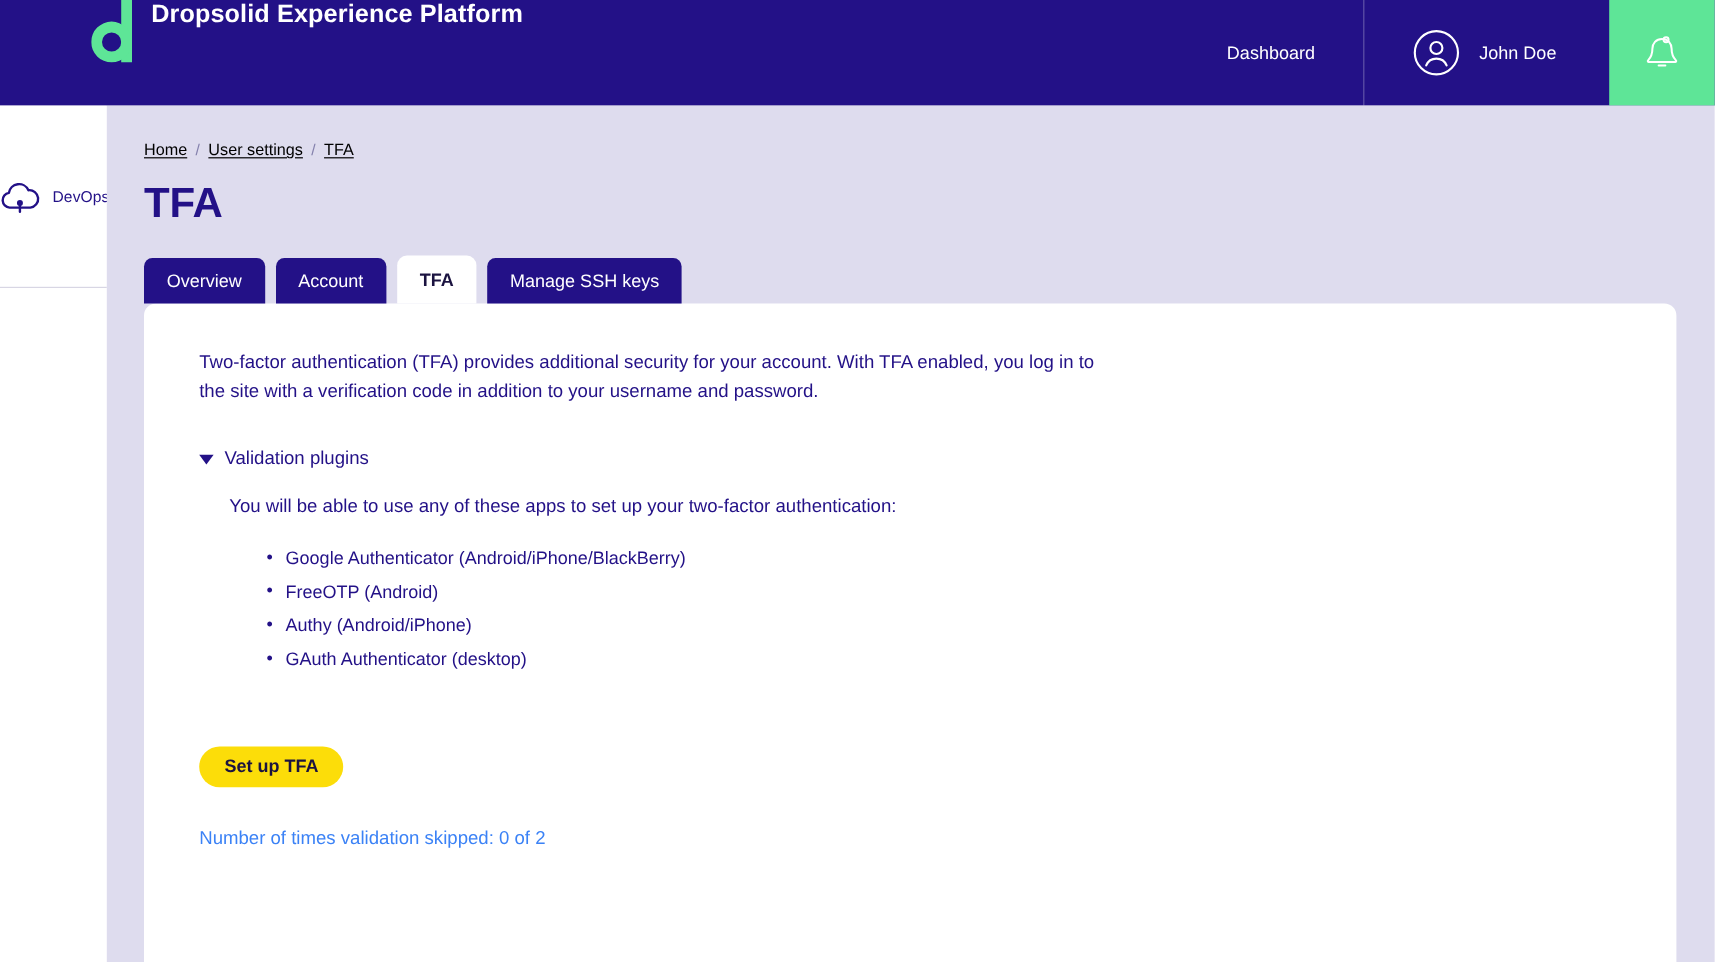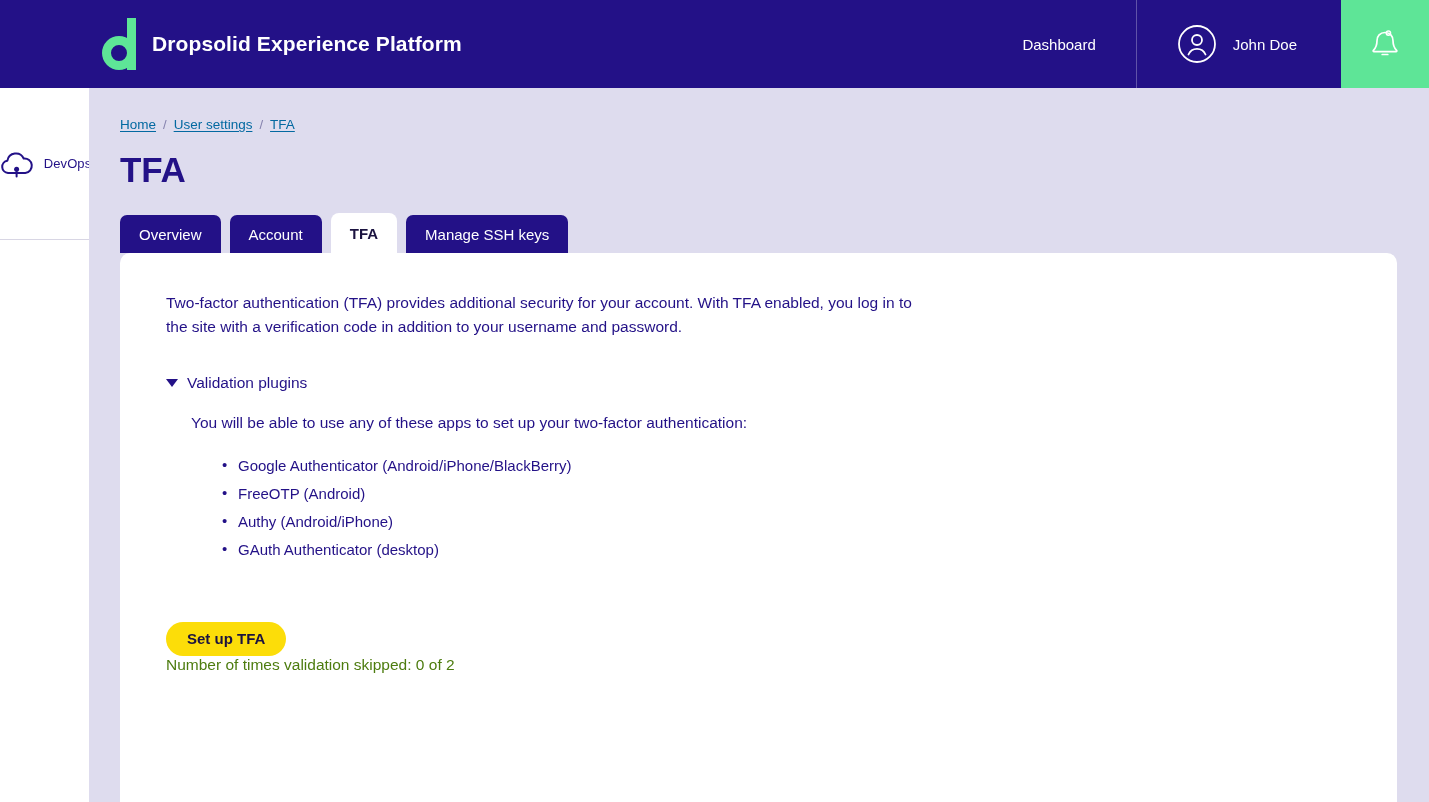--- a/index.html
+++ b/index.html
@@ -30,22 +30,22 @@
     left: 0; top: 0;
     width: 1429px;
     height: 88px;
     background: #231187;
     display: flex;
     align-items: stretch;
   }
 
   .brand {
     display: flex;
-    align-items: center;
-    padding-left: 102px;
+    align-items: flex-start;
+    padding-left: 76px;
     gap: 14px;
     flex: 0 0 auto;
   }
 
   .brand-logo {
     width: 36px;
     height: 52px;
     display: block;
   }
 
@@ -147,21 +147,21 @@
 
   .breadcrumb {
     display: flex;
     align-items: center;
     gap: 7px;
     padding-top: 29px;
     font-size: 13.5px;
   }
 
   .breadcrumb a {
-    color: #0369a1;
+    color: #000000;
     text-decoration: underline;
     text-underline-offset: 2px;
   }
 
   .breadcrumb .sep {
     color: #8481ad;
     font-size: 13px;
   }
 
   .page-title {
@@ -287,22 +287,23 @@
     color: #1b1340;
     font-size: 15px;
     font-weight: bold;
     border: none;
     border-radius: 17px;
     cursor: pointer;
     font-family: "Liberation Sans", sans-serif;
   }
 
   .skipped {
+    margin-top: 34px;
     font-size: 15.5px;
-    color: #4d7c0f;
+    color: #3b82f6;
   }
 </style>
 </head>
 <body>
 
 <div id="app">
 
   <div class="header">
 
     <div class="brand">

